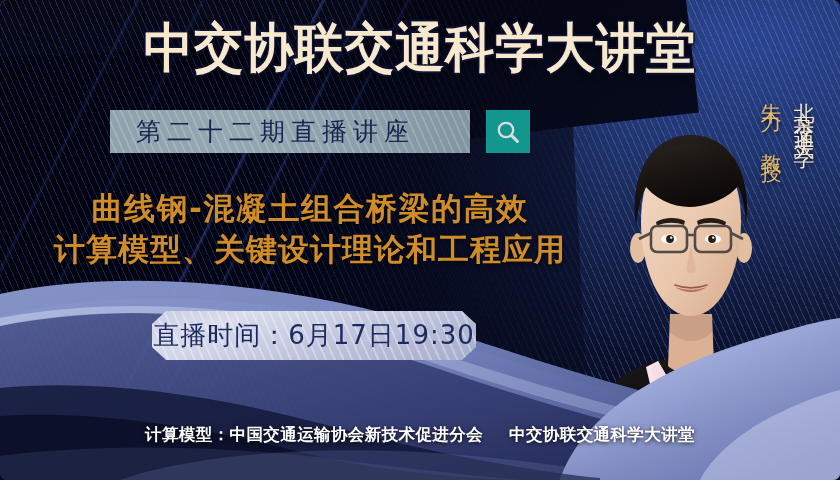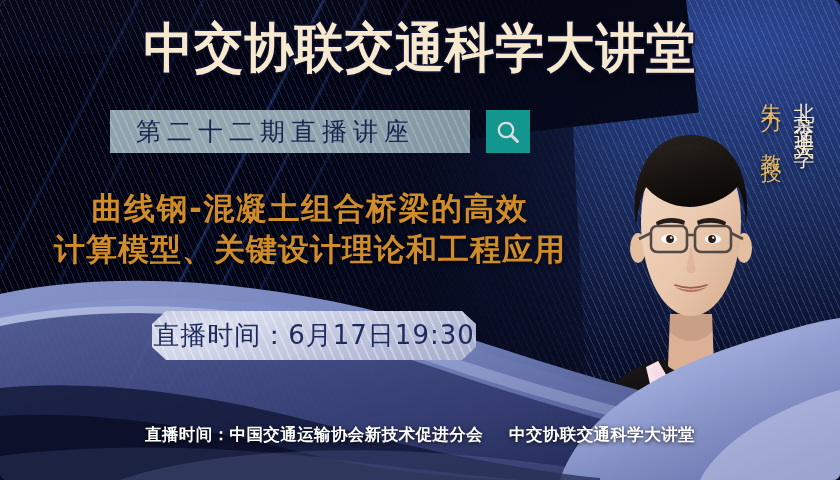--- a/index.html
+++ b/index.html
@@ -335,16 +335,16 @@
   </div>
 
   <div class="time-pill">
     <span class="time-text">直播时间：6月17日19:30</span>
   </div>
 
   <div class="vcol vcol-name">朱力 教授</div>
   <div class="vcol vcol-univ">北京交通大学</div>
 
   <div class="footer">
-    <span>直播时间：</span><span>中国交通运输协会新技术促进分会</span><span class="gap"></span><span>中交协联交通科学大讲堂</span>
+    <span>计算模型：</span><span>中国交通运输协会新技术促进分会</span><span class="gap"></span><span>中交协联交通科学大讲堂</span>
   </div>
 
 </div>
 
 </body></html>

